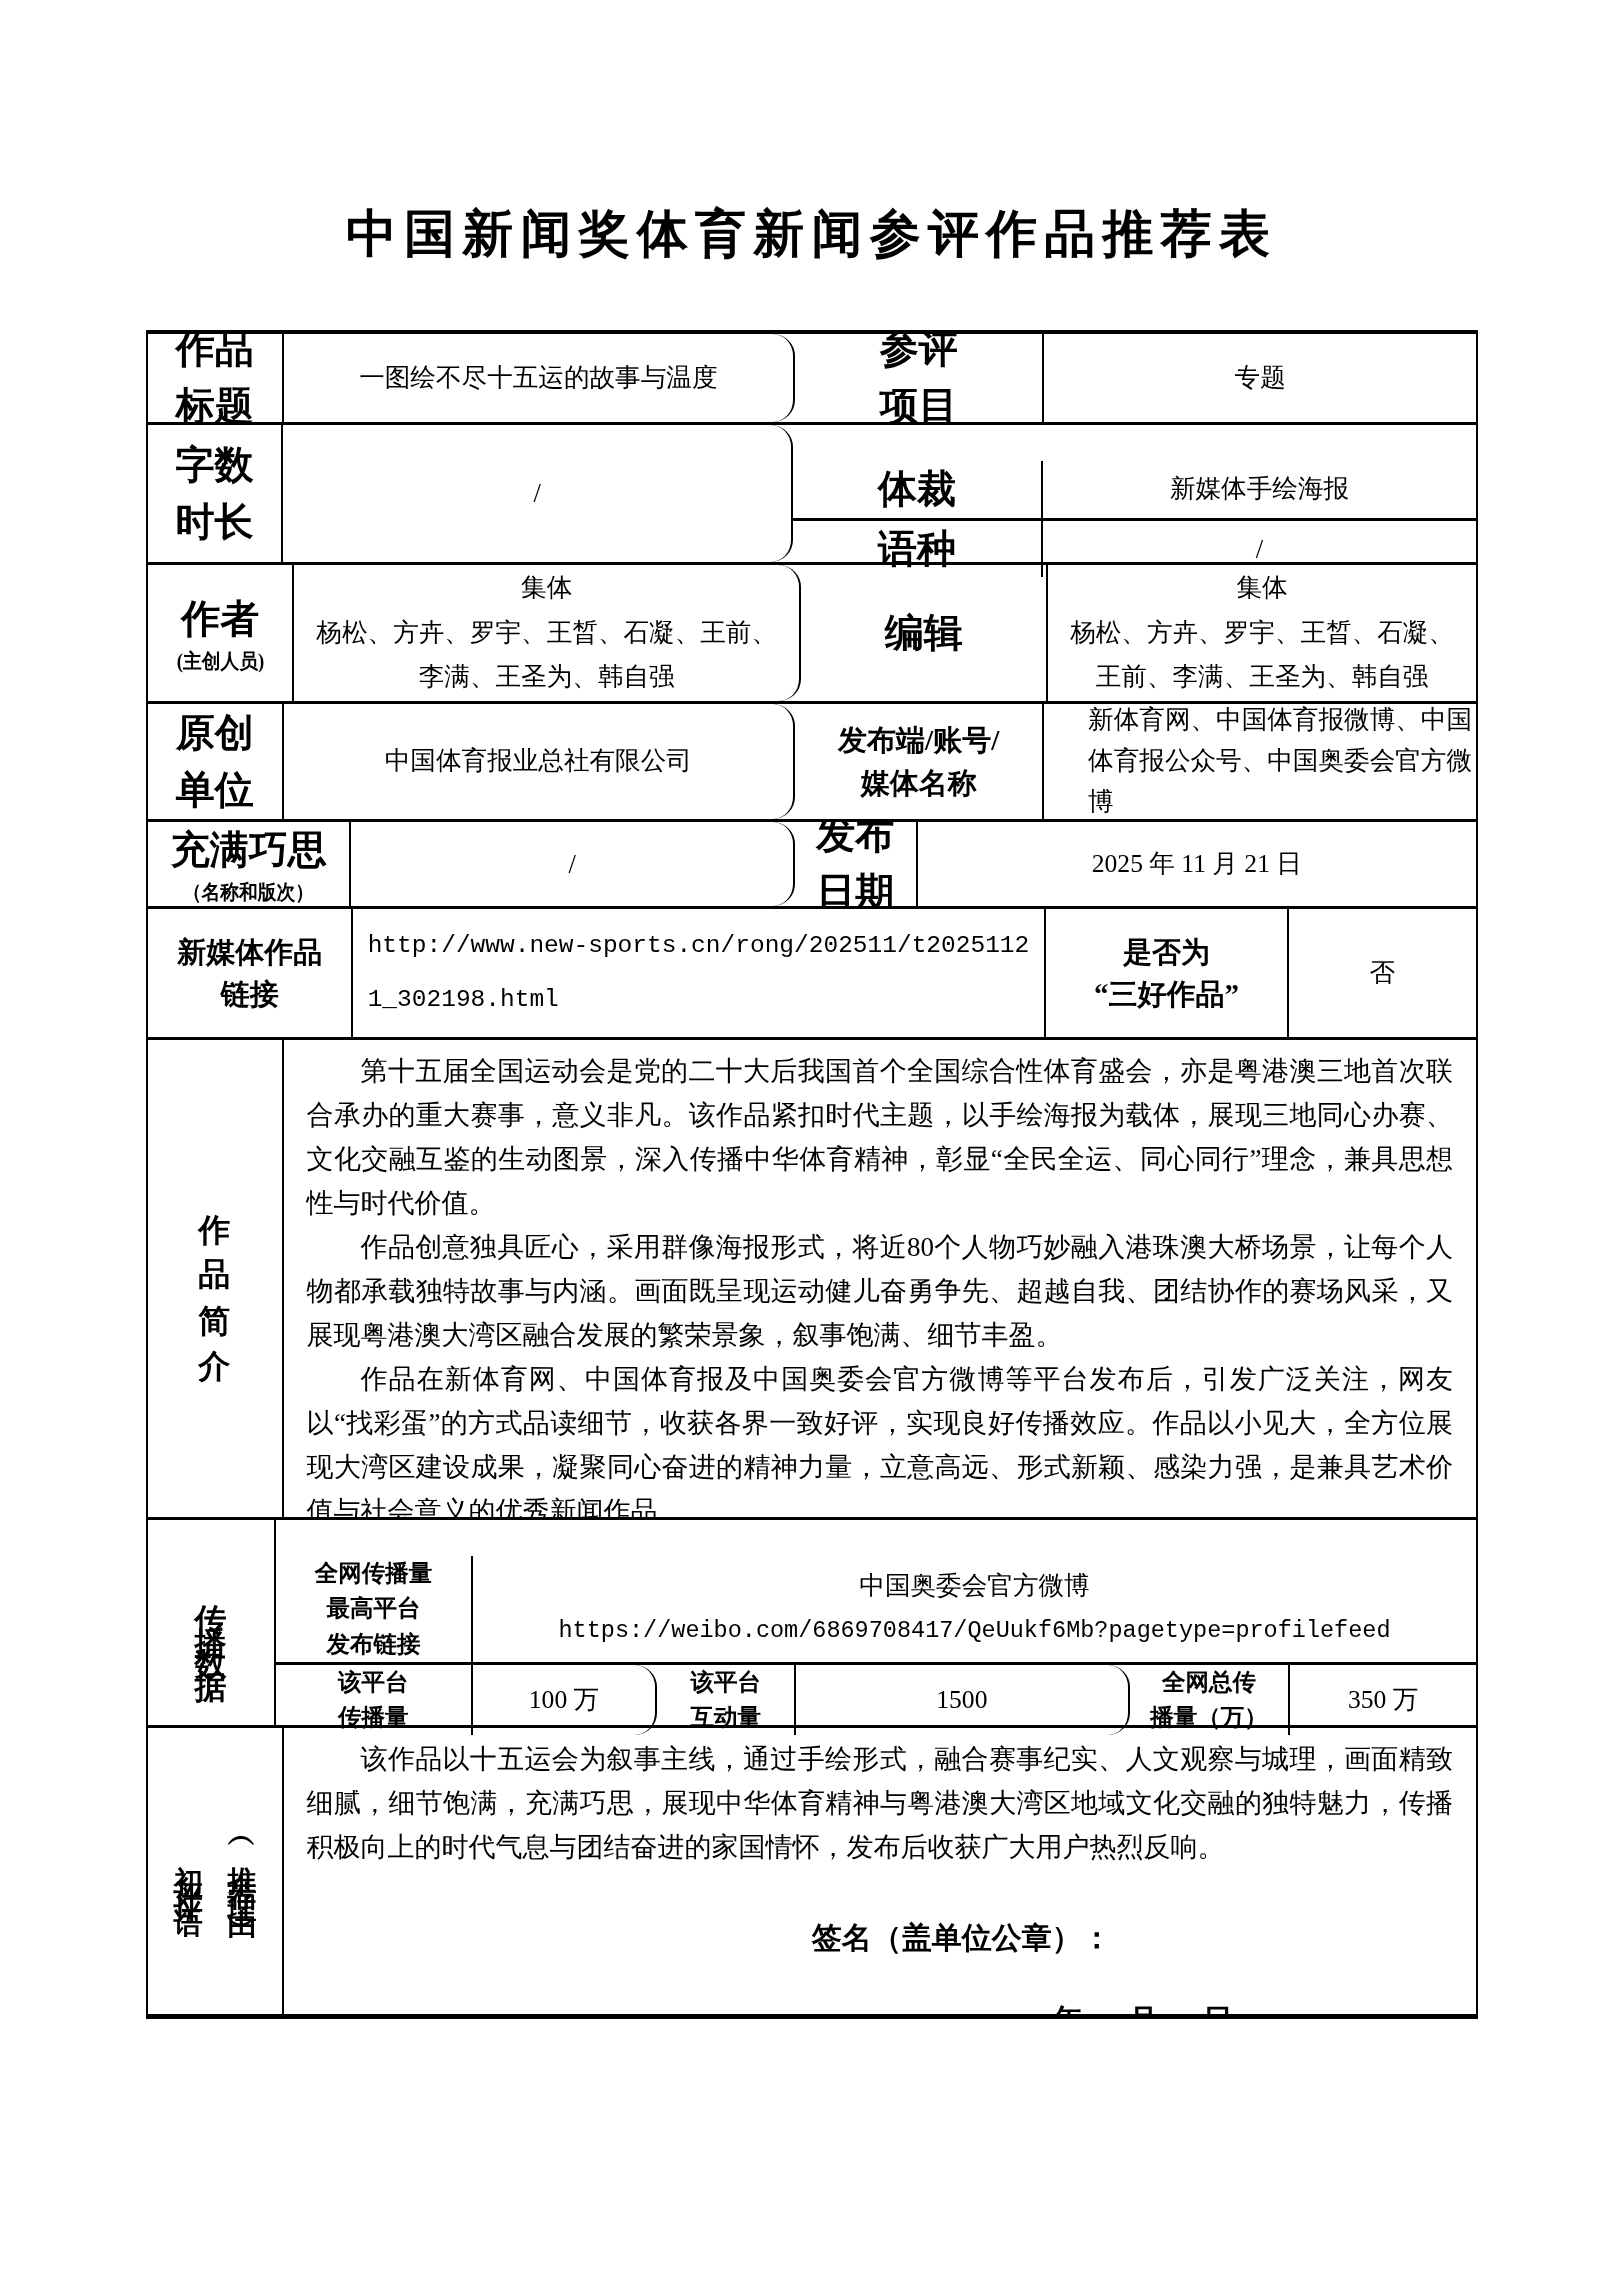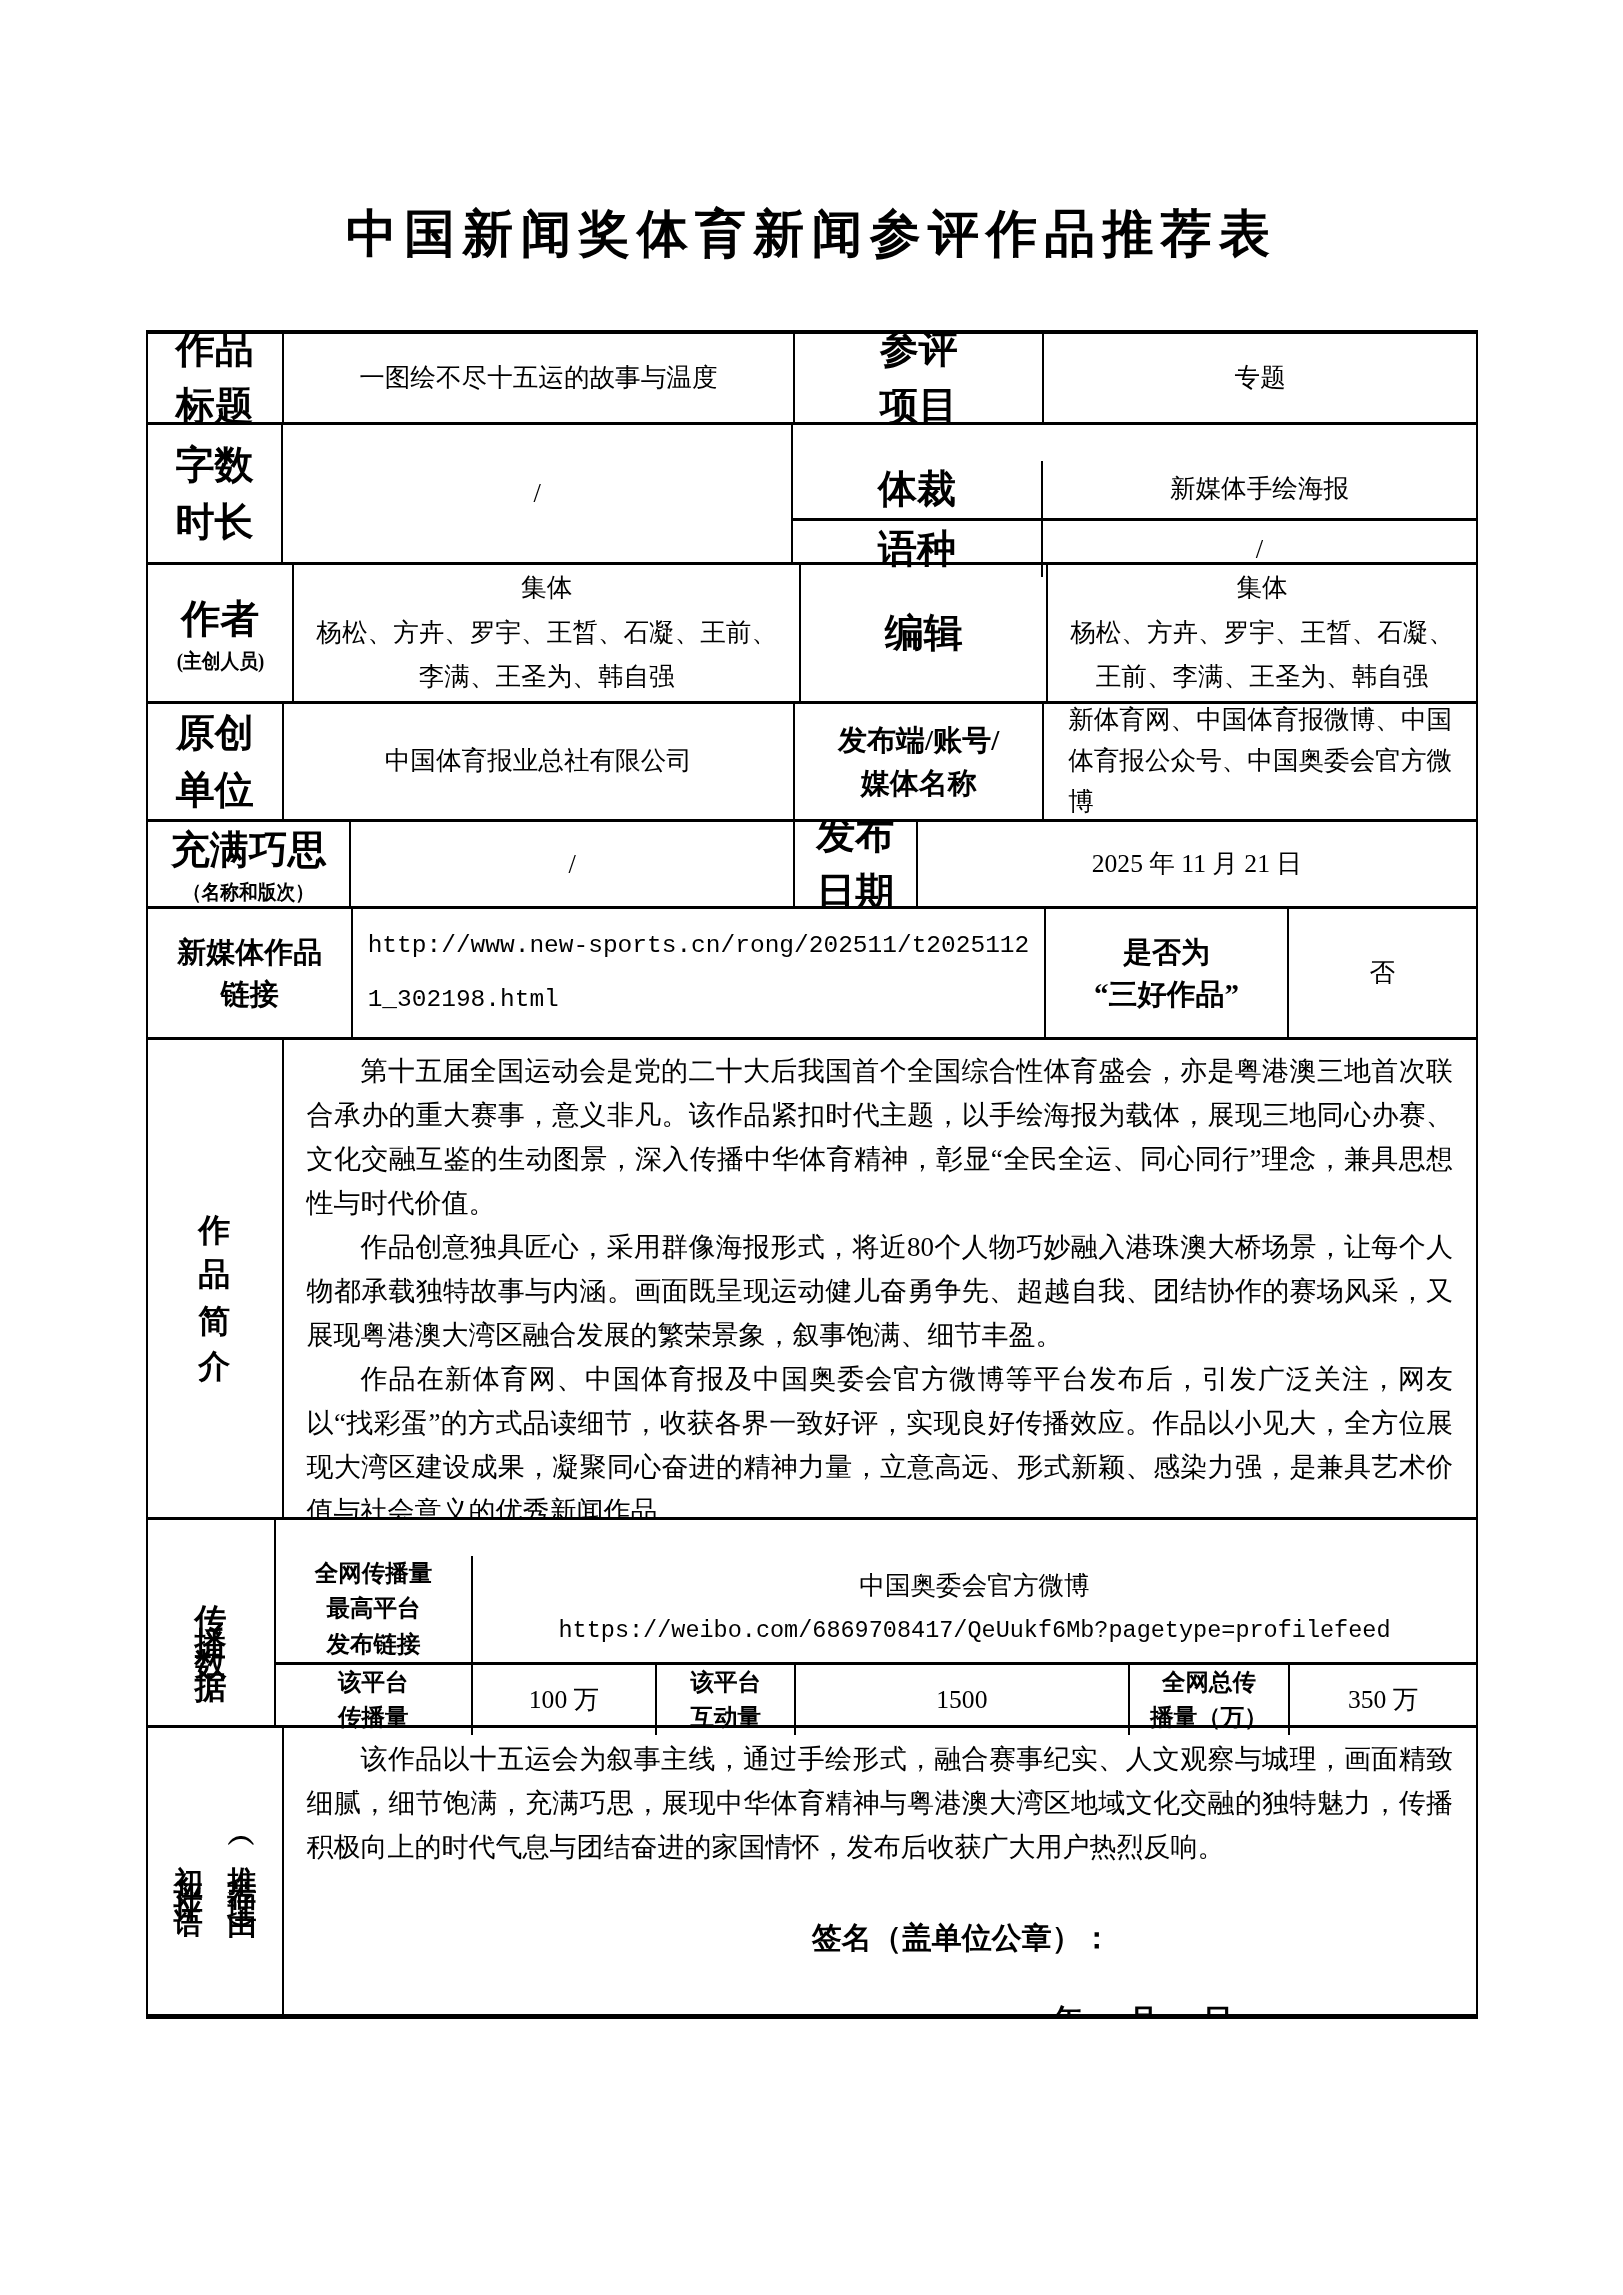--- a/index.html
+++ b/index.html
@@ -30,21 +30,21 @@
   }
   .tr { display:flex; border-bottom:3.6px solid #000; align-items:stretch; }
   .tr:last-child { border-bottom:none; }
   .td { border-right:2px solid #000; display:flex; flex-direction:column;
         align-items:center; justify-content:center; text-align:center;
         white-space:pre-line; overflow:hidden; }
   .td.last { border-right:none; }
   .lbl { font-weight:bold; font-size:39px; line-height:1.45; }
   .lbl-sm { font-weight:bold; font-size:29px; line-height:1.45; }
   .sub  { font-weight:bold; font-size:23.5px; line-height:1.5; }
-  .val  { font-size:25.6px; line-height:1.75; }
+  .val  { font-size:25.6px; line-height:1.75;border-radius:22px; }
   .slash { font-size:26.6px; }
   .mono { font-family:"Liberation Mono","DejaVu Sans Mono",monospace; }
   .sublabel { font-size:20.4px; font-weight:bold; line-height:1.3; transform:scaleX(0.92); }
   .col { display:flex; flex-direction:column;margin-top:36px; }
   .subrow { display:flex; align-items:stretch; }
   .vert {
     writing-mode:vertical-rl;
     font-weight:bold; font-size:32px;
   }
   .vert-spread  { letter-spacing:45px; }
@@ -57,21 +57,21 @@
   }
   .textcell { align-items:stretch; justify-content:flex-start; text-align:left;
               white-space:normal; padding:9.2px 23px 0 23px; }
   .textcell p {
     font-size:27px; line-height:44px;
     text-align:justify; text-indent:2em;
   }
   .urlcell { align-items:flex-start; justify-content:center; text-align:left;
              padding:0 14.3px; }
   .url { font-size:24.5px; line-height:2.2; word-break:break-all; }
-  .leftval { align-items:center; text-align:left; padding:0 11px; }
+  .leftval { align-items:flex-end; text-align:left; padding:0 4px; }
   .platforms { font-size:25.6px; line-height:1.6; }
   .weibo-line { font-size:23.5px; line-height:1.9; }
   .sig { font-weight:bold; font-size:30px; text-align:center;
          padding-left:164px; margin-top:49px; white-space:pre; }
   .ymd { font-weight:bold; font-size:30px; text-align:right;
          padding-right:220px; margin-top:41px; white-space:pre; }
 </style>
 </head>
 <body>
 

